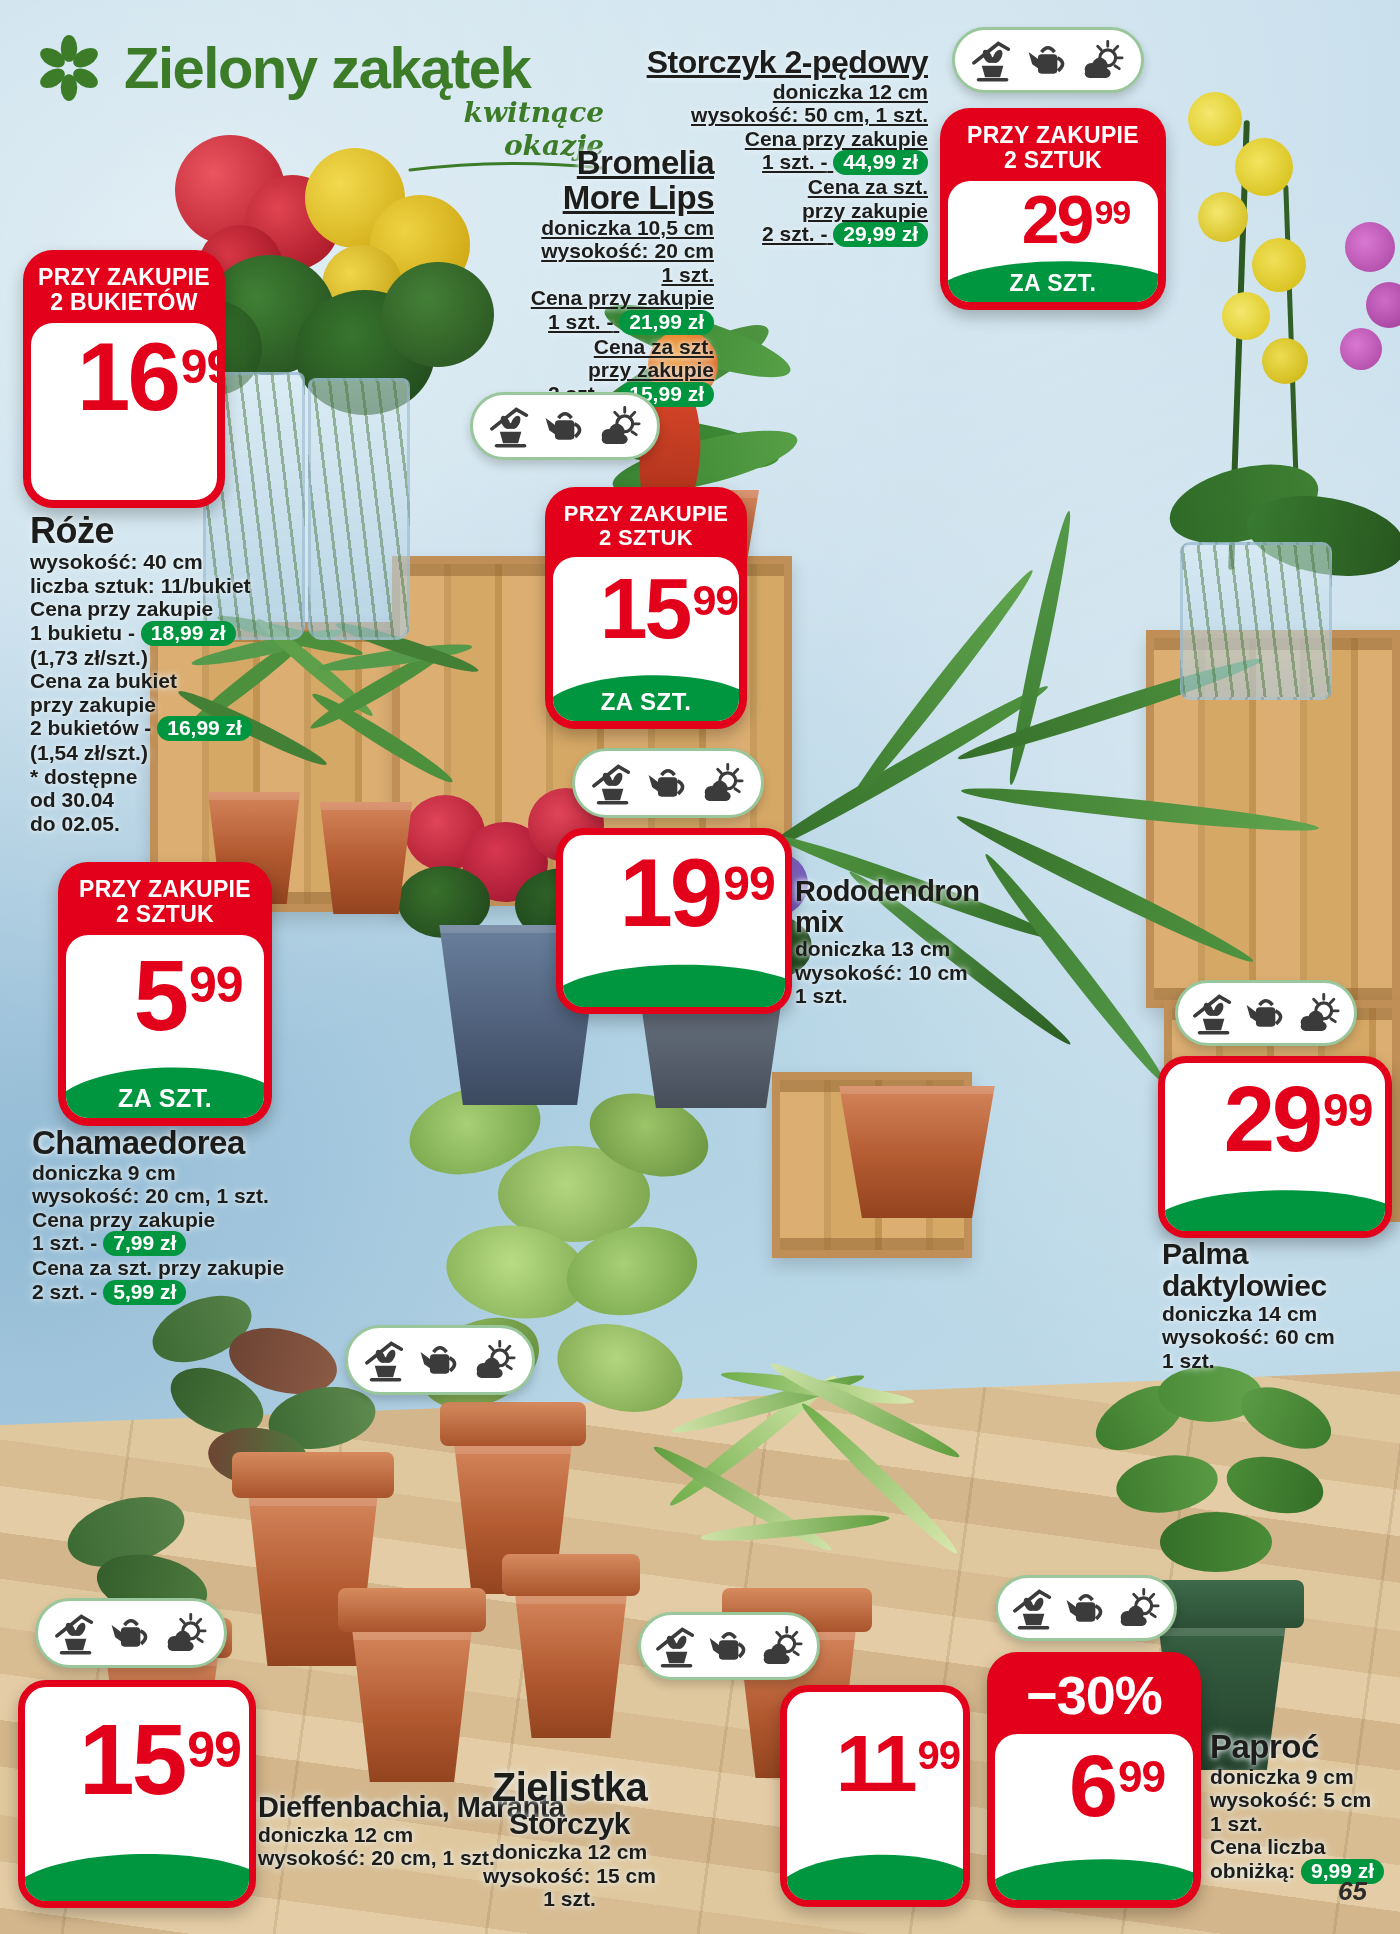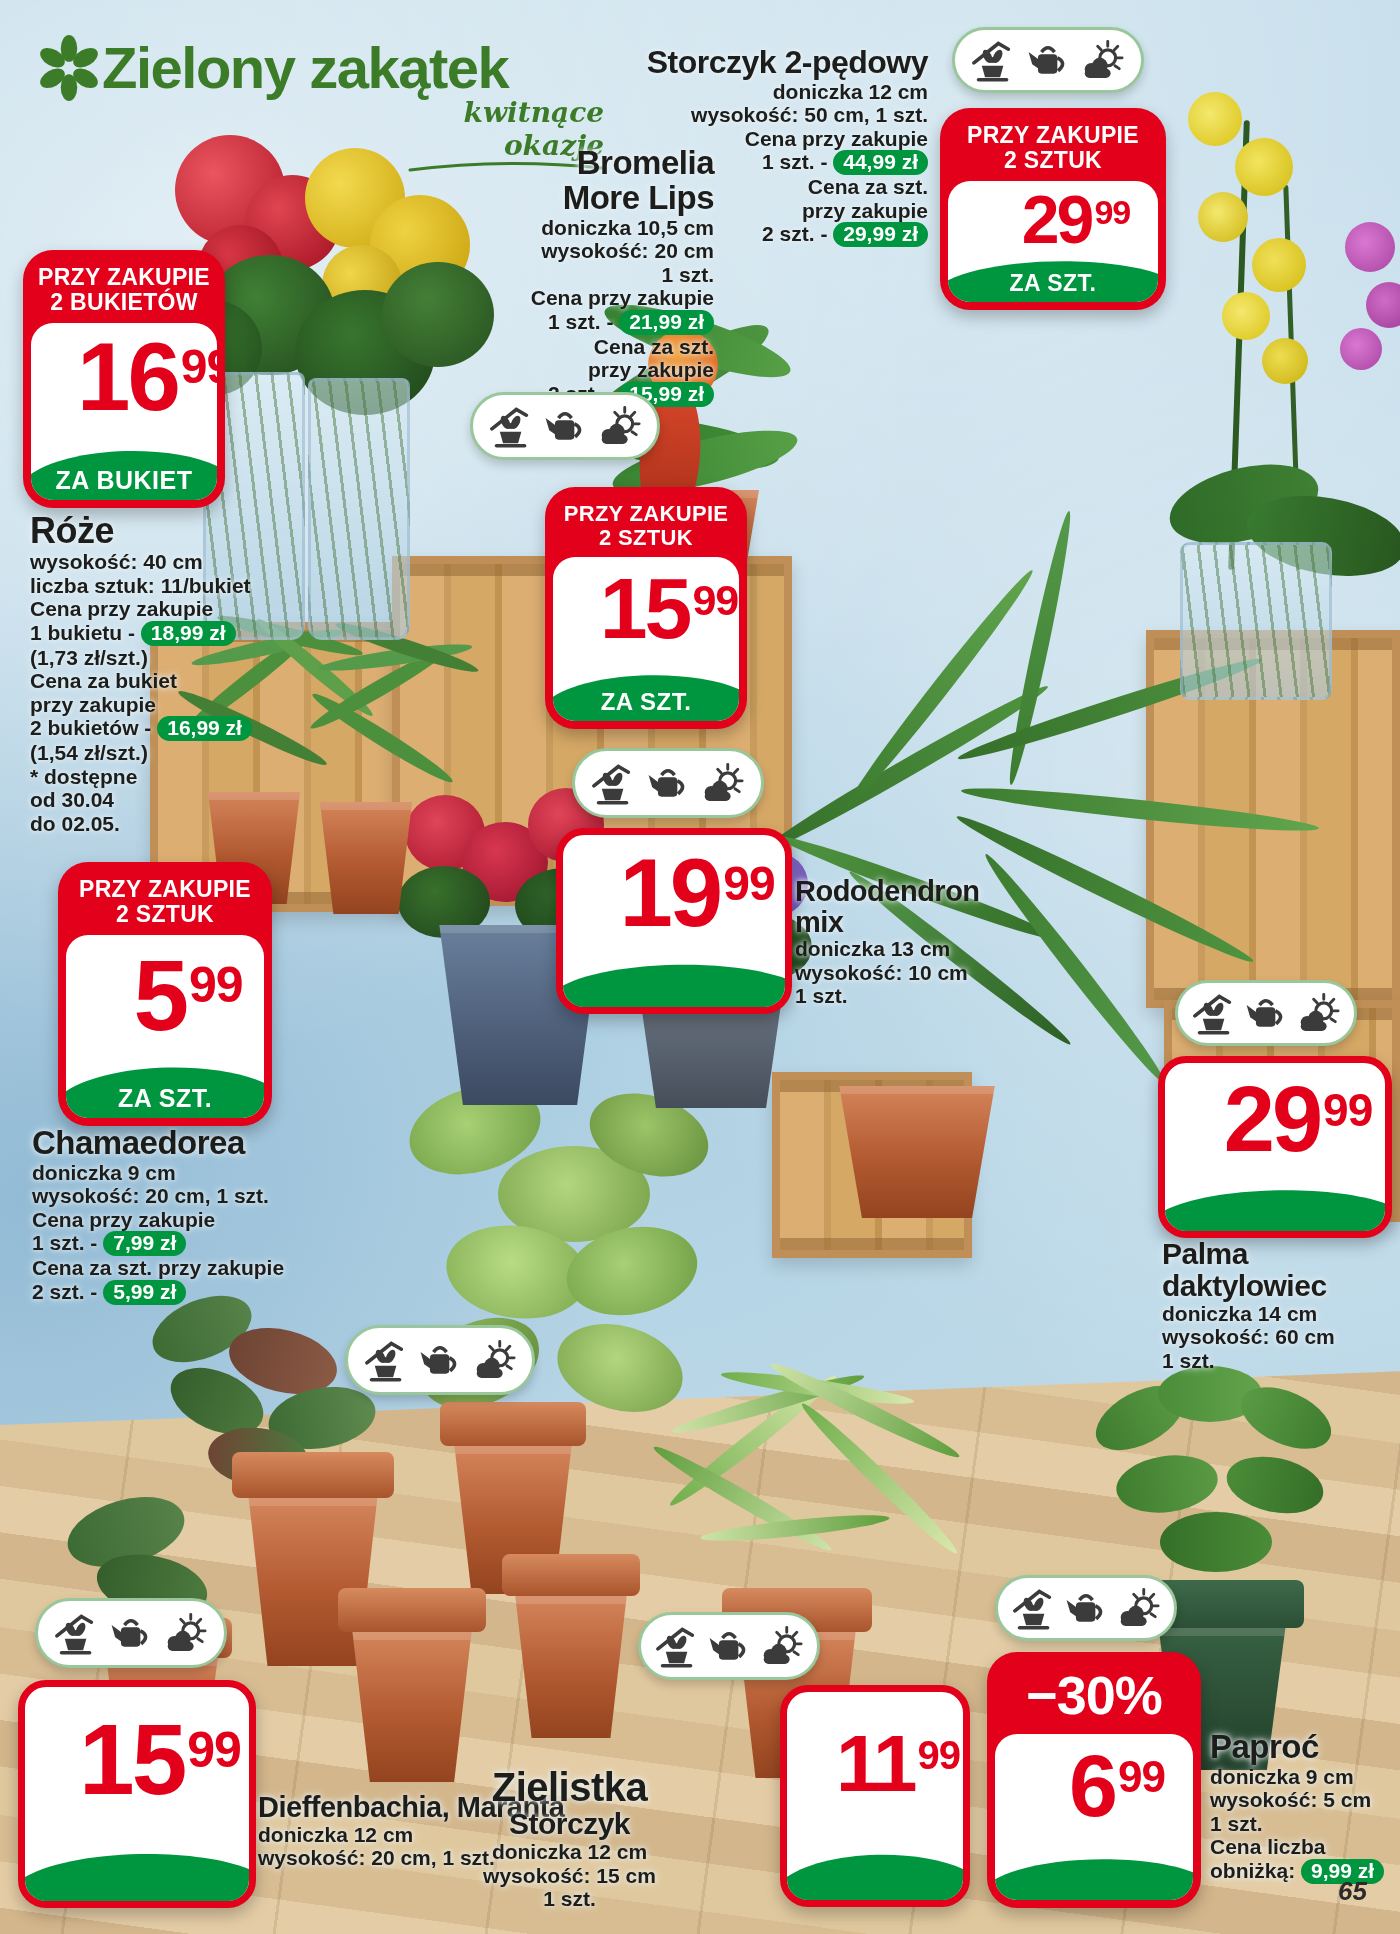--- a/index.html
+++ b/index.html
@@ -60,31 +60,31 @@
   
   .carepill {
     position:absolute; z-index:20; background:#fff; border:3px solid #99c79b; border-radius:999px;
     display:flex; align-items:center; justify-content:space-evenly; padding:4px 8px;
     box-shadow:0 5px 10px rgba(0,0,0,.18);
   }
   .cicon { width:46px; height:46px; display:inline-block; }
   .cicon svg { width:100%; height:100%; }
   
   .ptext { position:absolute; z-index:15; color:#1d1d1b; font-weight:bold; }
-  .ptext.right { text-align:right; }
+  .ptext.right { text-align:right;text-decoration:underline; }
   .ptext.center { text-align:center; }
   .ptitle { font-size:32px; line-height:1.06; letter-spacing:-.5px; }
   .pline { font-size:21px; line-height:23.5px; }
   .ptext, .pline, .ptitle { text-shadow:0 0 5px rgba(236,246,250,.95), 0 0 10px rgba(236,246,250,.75); }
   .gpill {
     display:inline-block; background:#009640; color:#fff; border-radius:999px;
     padding:0 10px 2px; font-size:21px; line-height:23px; text-shadow:none; white-space:nowrap;
   }
   
-  .logo { position:absolute; z-index:15; display:flex; align-items:center; gap:0; }
+  .logo { position:absolute; z-index:15; display:flex; align-items:center; gap:22px; }
   .logo-flower { width:66px; height:66px; display:inline-block; }
   .logo-flower svg { width:100%; height:100%; }
   .logo-text { font-size:58px; font-weight:bold; color:#3c7c28; letter-spacing:-1.5px; }
   .tagline { position:absolute; z-index:15; font-family:"DejaVu Serif", serif; font-style:italic; font-weight:bold; font-size:28px; color:#3c7c28; text-align:right; }
   .tagline svg { display:block; margin-left:auto; margin-top:-2px; }
   .pagenum { position:absolute; z-index:25; font-style:italic; font-weight:bold; font-size:26px; color:#2b2b2b; }
 </style>
 </head>
 <body>
 
@@ -565,26 +565,20 @@
         </svg></span>
   </div>
 
   <div class="pbadge" style="left:23px;top:250px;width:202px;height:258px">
     <div class="hdr">
       <div>PRZY ZAKUPIE</div>
       <div>2 BUKIETÓW</div>
     </div>
     <div class="inner">
       <div class="price" style="font-size:96px;margin-top:6px"><span class="int">16</span><span class="dec">99</span></div>
-      <div class="gswoosh" style="height:60px">
-        <svg viewBox="0 0 200 60" preserveAspectRatio="none">
-            <path d="M0 34C45 6 150 4 200 26L200 60 0 60Z" fill="#009640"></path>
-          </svg>
-        <div class="unit">ZA BUKIET</div>
-      </div>
     </div>
   </div>
 
   <div class="pbadge" style="left:940px;top:108px;width:226px;height:202px">
     <div class="hdr">
       <div>PRZY ZAKUPIE</div>
       <div>2 SZTUK</div>
     </div>
     <div class="inner">
       <div class="price" style="font-size:68px;margin-top:4px"><span class="int">29</span><span class="dec">99</span></div>

